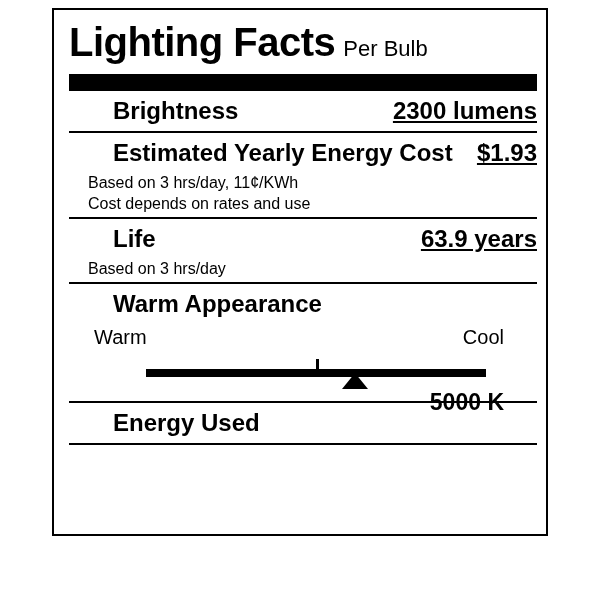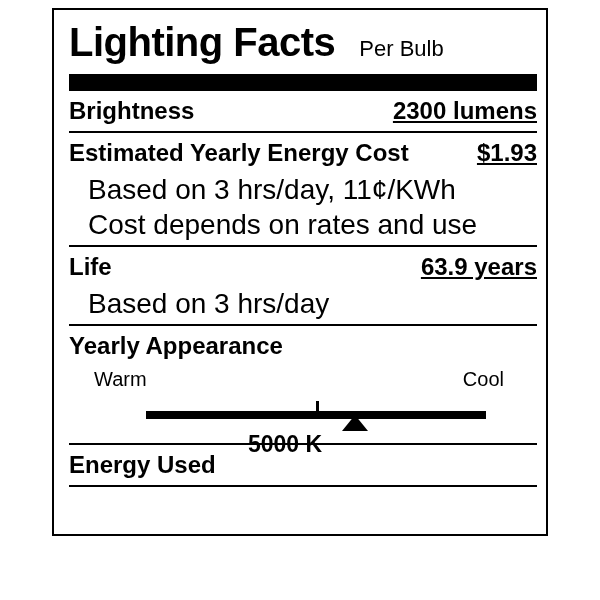--- a/index.html
+++ b/index.html
@@ -43,21 +43,21 @@
     padding-left: 3px;
   }
   .title-main {
     font-size: 40px;
     font-weight: bold;
     letter-spacing: -0.5px;
     line-height: 1;
   }
   .title-sub {
     font-size: 22px;
-    margin-left: 24px;
+    margin-left: 8px;
     line-height: 1;
   }
 
   
   .thickbar {
     height: 17px;
     background: #000000;
     margin-top: 12px;
     margin-left: 3px;
     margin-right: 1px;
@@ -68,33 +68,34 @@
     background: #000000;
     margin-left: 3px;
     margin-right: 1px;
   }
 
   .row {
     display: flex;
     justify-content: space-between;
     align-items: flex-end;
     padding: 6px 1px 6px 3px;
+    margin-left: 44px;
   }
   .row .left {
     font-size: 24px;
     font-weight: bold;
   }
   .row .right {
     font-size: 24px;
     font-weight: bold;
     text-decoration: underline;
   }
 
   .subline {
-    font-size: 28px;
+    font-size: 16px;
     padding: 1px 1px 2px 22px;
   }
 
   .section-pad-b { padding-bottom: 4px; }
 
   
   .scale-labels {
     display: flex;
     justify-content: space-between;
     font-size: 20px;
@@ -126,24 +127,24 @@
     left: 276px;
     top: 18px;
     width: 0;
     height: 0;
     border-left: 13px solid transparent;
     border-right: 13px solid transparent;
     border-bottom: 16px solid #000000;
   }
   .scale-value {
     position: absolute;
-    left: 8px;
+    left: 16px;
     top: 34px;
     width: 480px;
-    text-align: center;
+    text-align: right;
     font-size: 23px;
     font-weight: bold;
     padding-right: 58px;
     box-sizing: border-box;
   }
 </style>
 </head>
 <body>
 
 <div id="label">
@@ -174,21 +175,21 @@
 
     <div class="row">
       <div class="left">Life</div>
       <div class="right">63.9 years</div>
     </div>
     <div class="subline section-pad-b">Based on 3 hrs/day</div>
 
     <div class="rule"></div>
 
     <div class="row">
-      <div class="left">Yearly Appearance</div>
+      <div class="left">Warm Appearance</div>
     </div>
     <div class="scale-labels">
       <span>Warm</span>
       <span>Cool</span>
     </div>
     <div class="scale-wrap">
       <div class="scale-bar"></div>
       <div class="scale-tick"></div>
       <div class="scale-marker"></div>
       <div class="scale-value">5000 K</div>

